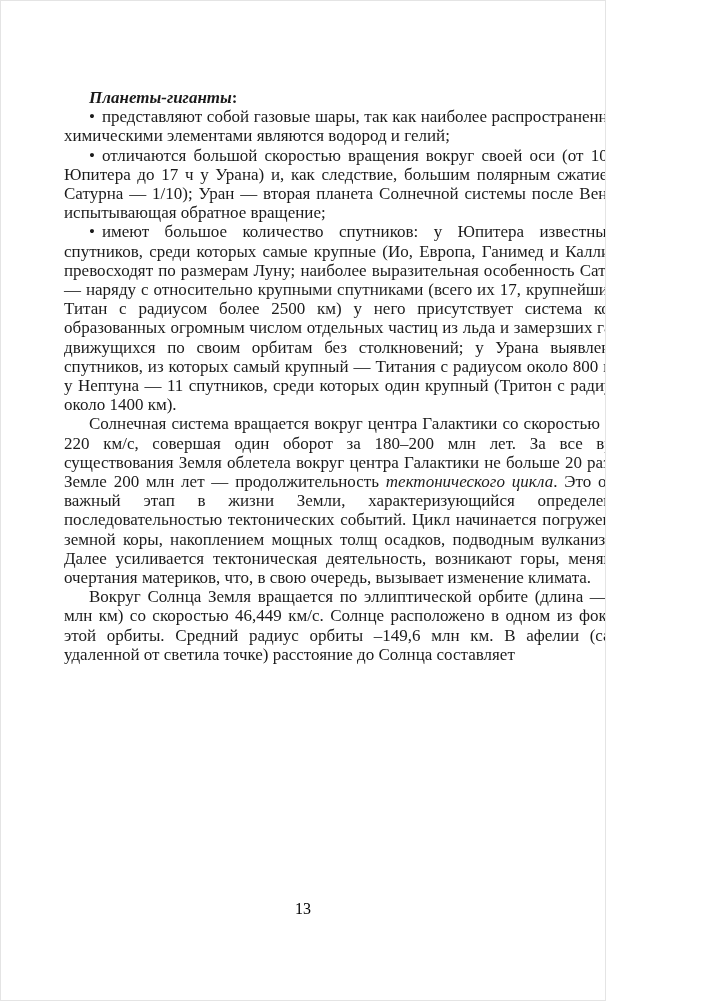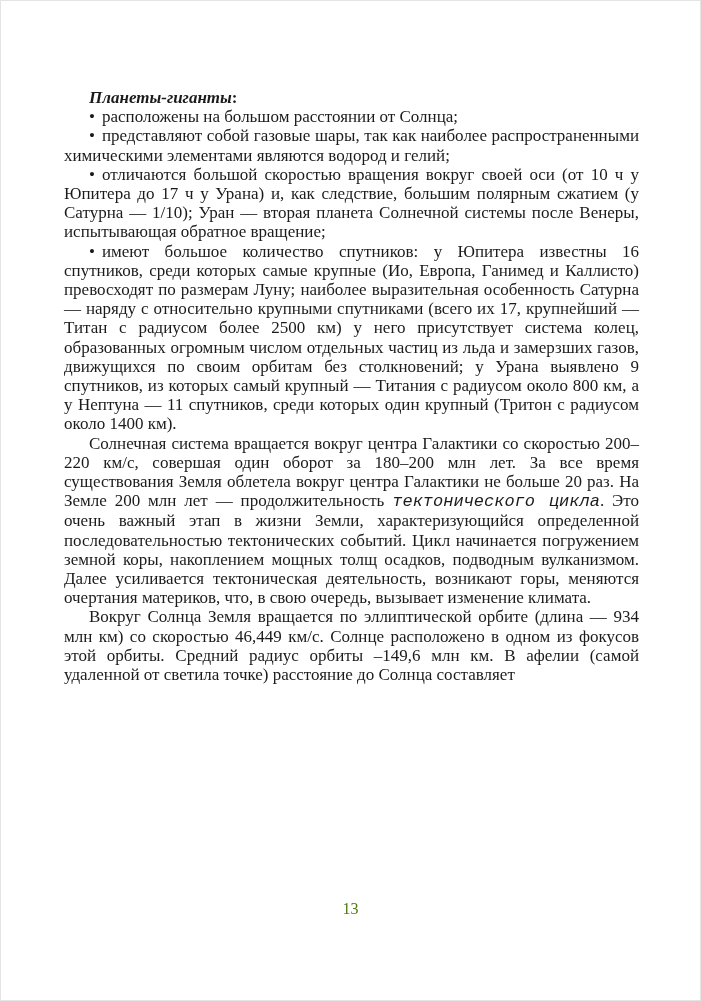--- a/index.html
+++ b/index.html
@@ -4,64 +4,63 @@
 <style>
   * { margin: 0; padding: 0; box-sizing: border-box; }
   html, body { background: #ffffff; }
   body {
     width: 701px; height: 1001px;
     font-family: "Liberation Serif", "DejaVu Serif", serif;
     color: #1b1b1b;
   }
   .page {
     position: relative;
-    width: 701px; height: 1001px;
+    width: 606px; height: 1001px;
     background: #ffffff;
     border: 1px solid #e4e4e4;
     overflow: hidden;
   }
   .content {
     position: absolute;
     left: 63px; top: 87px;
     width: 575px;
     font-size: 17px;
     line-height: 19.2px;
     text-align: justify;
     hyphens: auto;
     -webkit-hyphens: auto;
   }
   p.para { text-indent: 25px; margin: 0; }
   .bi { font-weight: 700; font-style: italic; }
   .b  { font-weight: 700; }
-  .it { font-style: italic; font-family: Liberation Mono, monospace; }
+  .it { font-style: italic; }
   .marker { margin-right: 7px; }
   .sup {
     position: relative;
     top: -5.5px;
     font-size: 10.5px;
     line-height: 0;
   }
   .page-number {
     position: absolute;
     left: 0; right: 0;
     top: 899px;
     text-align: center;
     font-size: 16px;
-    color: #4d7c0f;
+    color: #000000;
   }
 </style>
 </head>
 <body>
 
 <div class="page">
   <div class="content">
 
     <p class="para"><span class="bi">Планеты-гиганты</span><span class="b">:</span></p>
 
-    <p class="para"><span class="marker">•</span><span>расположены на большом расстоянии от Солнца;</span></p>
 
 
 
     <p class="para"><span class="marker">•</span><span>представляют собой газовые шары, так как наиболее распространенными химическими элементами являются водород и гелий;</span></p>
 
     <p class="para"><span class="marker">•</span><span>отличаются большой скоростью вращения вокруг своей оси (от 10 ч у Юпитера до 17 ч у Урана) и, как следствие, большим полярным сжатием (у Сатурна — 1/10); Уран — вторая планета Солнечной системы после Венеры, испытывающая обратное вращение;</span></p>
 
 
     <p class="para"><span class="marker">•</span><span>имеют большое количество спутников: у Юпитера известны 16 спутников, среди которых самые крупные (Ио, Европа, Ганимед и Каллисто) превосходят по размерам Луну; наиболее выразительная особенность Сатурна — наряду с относительно крупными спутниками (всего их 17, крупнейший — Титан с радиусом более 2500 км) у него присутствует система колец, образованных огромным числом отдельных частиц из льда и замерзших газов, движущихся по своим орбитам без столкновений; у Урана выявлено 9 спутников, из которых самый крупный — Титания с радиусом около 800 км, а у Нептуна — 11 спутников, среди которых один крупный (Тритон с радиусом около 1400 км).</span></p>
 

